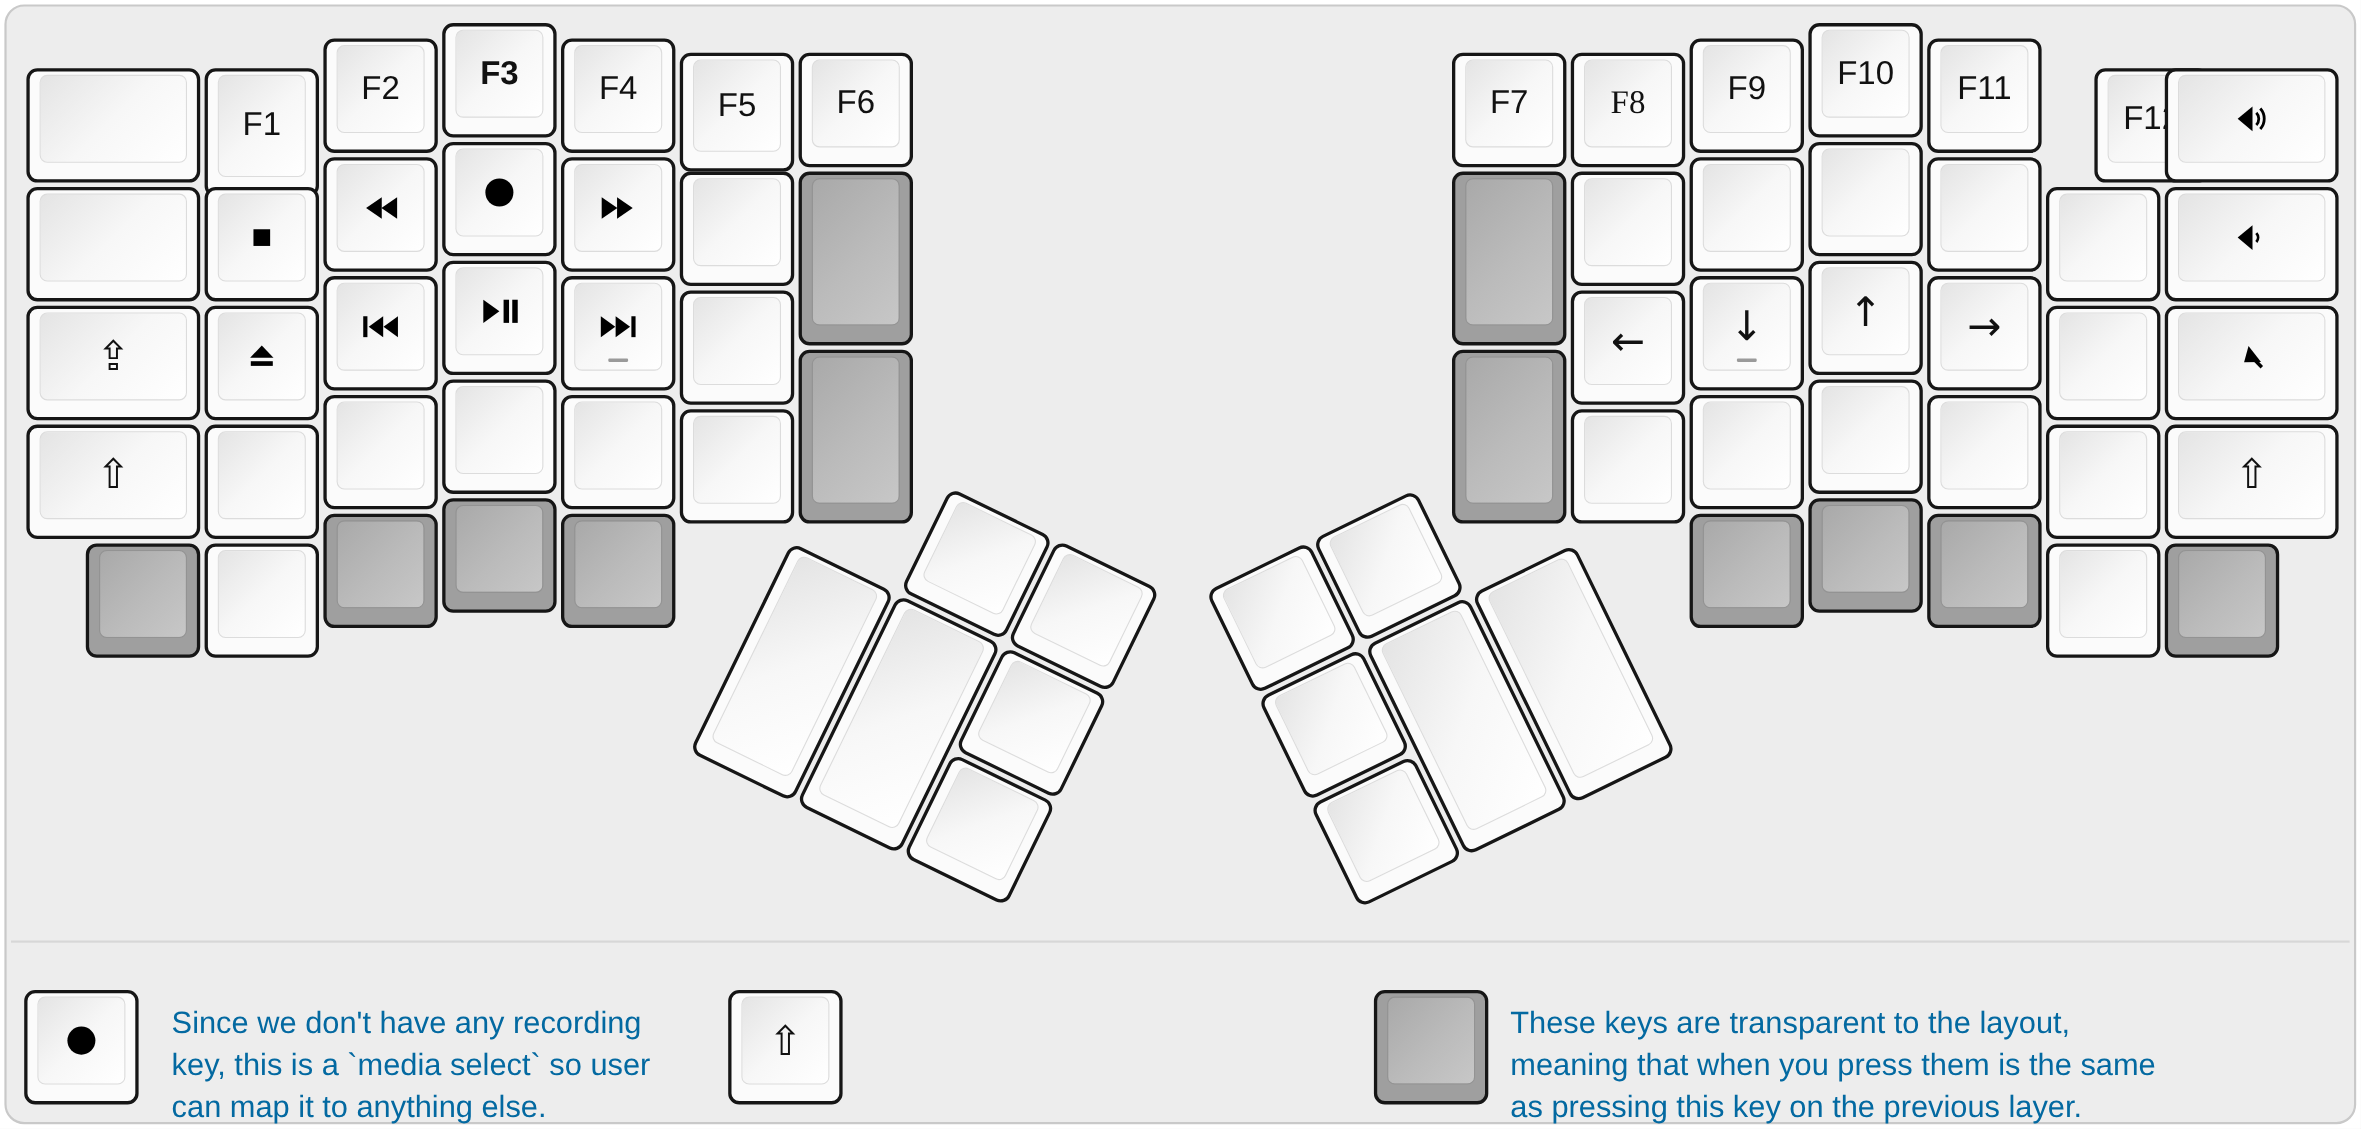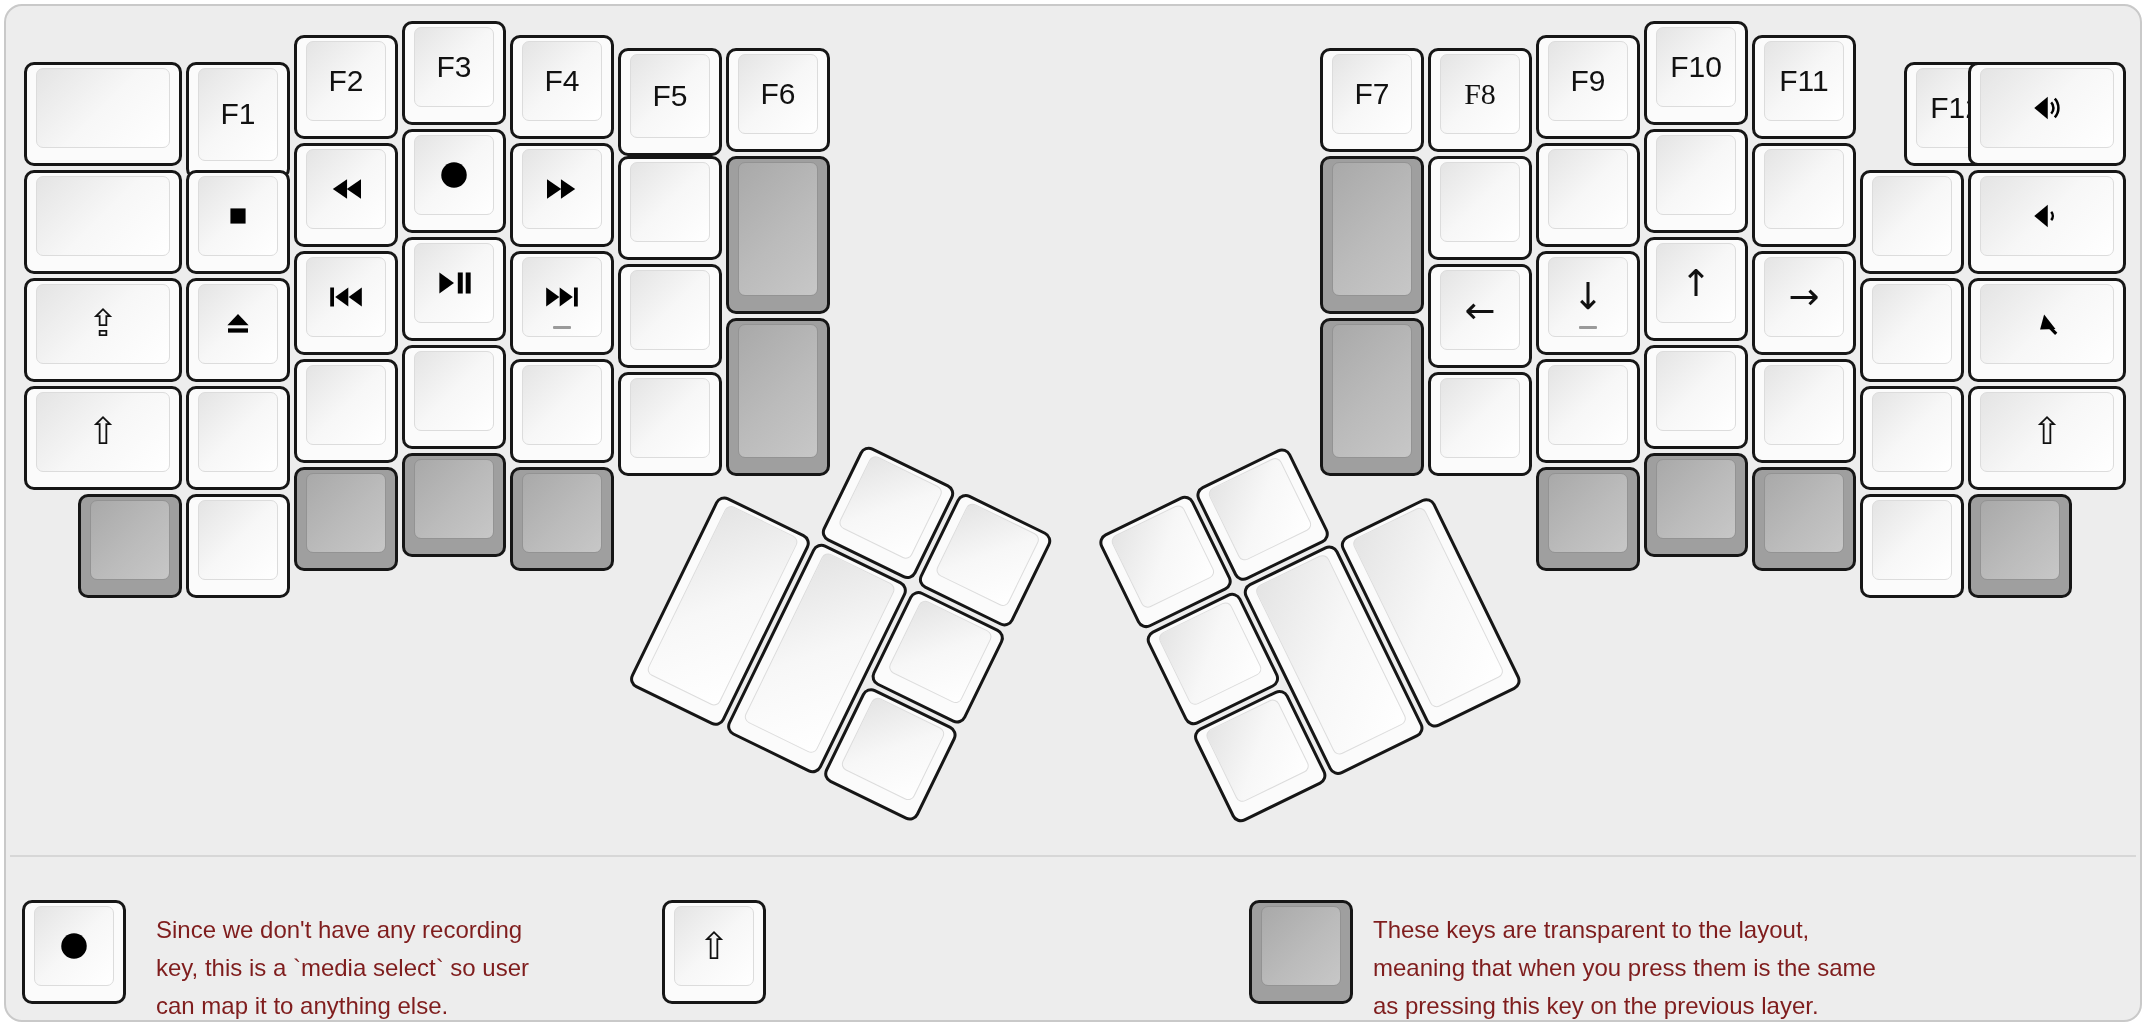--- a/index.html
+++ b/index.html
@@ -17,21 +17,21 @@
   .key.gray{background:#9f9f9f;}
   .key.gray .cap{border-color:#939393;
        background:linear-gradient(135deg,#a9a9a9 0%,#bbbbbb 55%,#c7c7c7 100%);}
   .klabel{font-size:30px;color:#111;letter-spacing:0;}
   .kglyph{font-family:"DejaVu Sans",sans-serif;font-size:37px;color:#111;line-height:1;}
   .kicon svg{display:block;}
   .homing{position:absolute;left:50%;bottom:7px;width:18px;height:3px;
        margin-left:-9px;background:#9a9a9a;border-radius:1px;}
   #title{position:absolute;left:850px;top:56px;width:320px;text-align:center;
        font-size:40px;color:#000;}
-  .legend-text{position:absolute;font-size:24px;line-height:38px;color:#7f1d1d;
+  .legend-text{position:absolute;font-size:28px;line-height:38px;color:#0369a1;
        white-space:pre-line;}
   #legend-text-1{left:150px;top:905px;width:560px;}
   #legend-text-2{left:800px;top:922px;width:500px;}
   #legend-text-3{left:1367px;top:905px;width:780px;}
   #divider{position:absolute;left:4px;right:4px;top:849px;height:2px;
        background:#d7d7d7;}
 </style>
 </head>
 <body>
 
@@ -112,21 +112,21 @@
             </svg>
           </span>
         </div>
       </div>
       <div class="key" style="left: 270px; top: 337.5px; width: 104px; height: 104px;">
         <div class="cap"></div>
       </div>
       <div class="key gray" style="left: 270px; top: 445.5px; width: 104px; height: 104px;">
         <div class="cap"></div>
       </div>
-      <div class="key" style="left: 378px; top: 0px; width: 104px; height: 104px;">
+      <div class="key" style="left: 378px; top: 0px; width: 104px; height: 104px; font-weight: bold;">
         <div class="cap">
           <span class="klabel">F3</span>
         </div>
       </div>
       <div class="key" style="left: 378px; top: 108px; width: 104px; height: 104px;">
         <div class="cap">
           <span class="kicon">
             <svg width="34" height="34" viewBox="0 0 24 24">
               <circle cx="12" cy="12" r="9" fill="#000"></circle>
             </svg>

